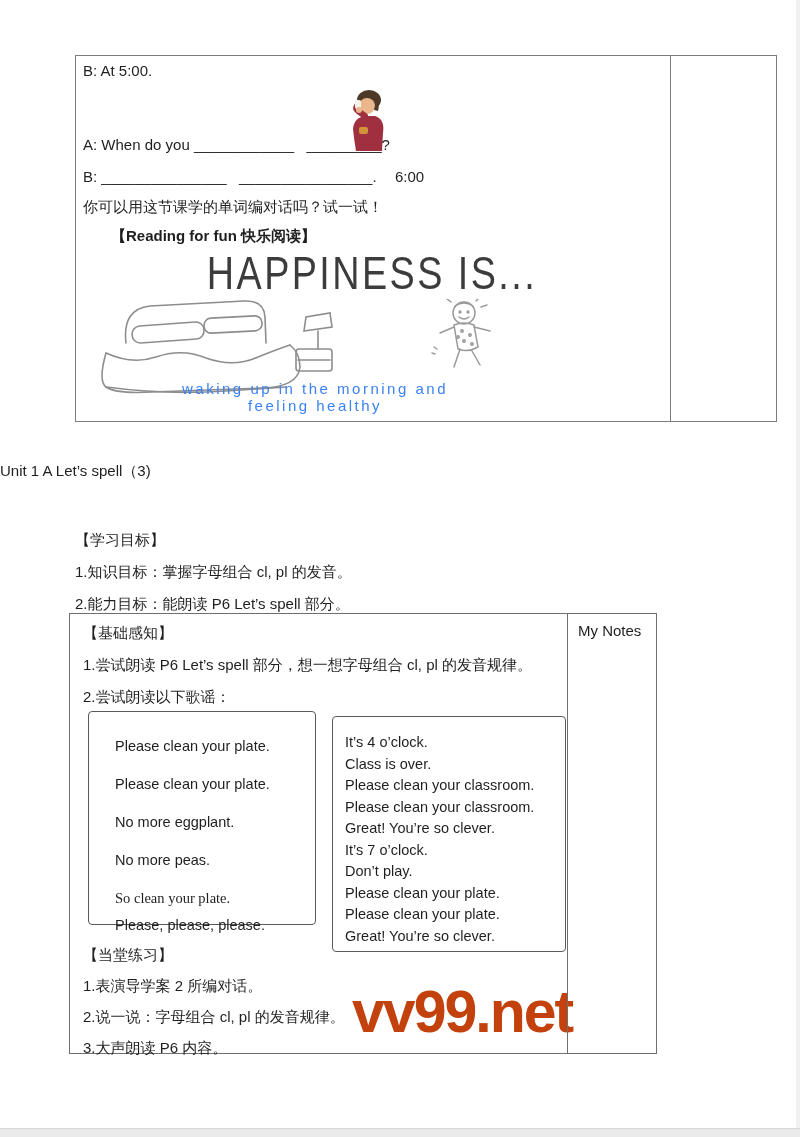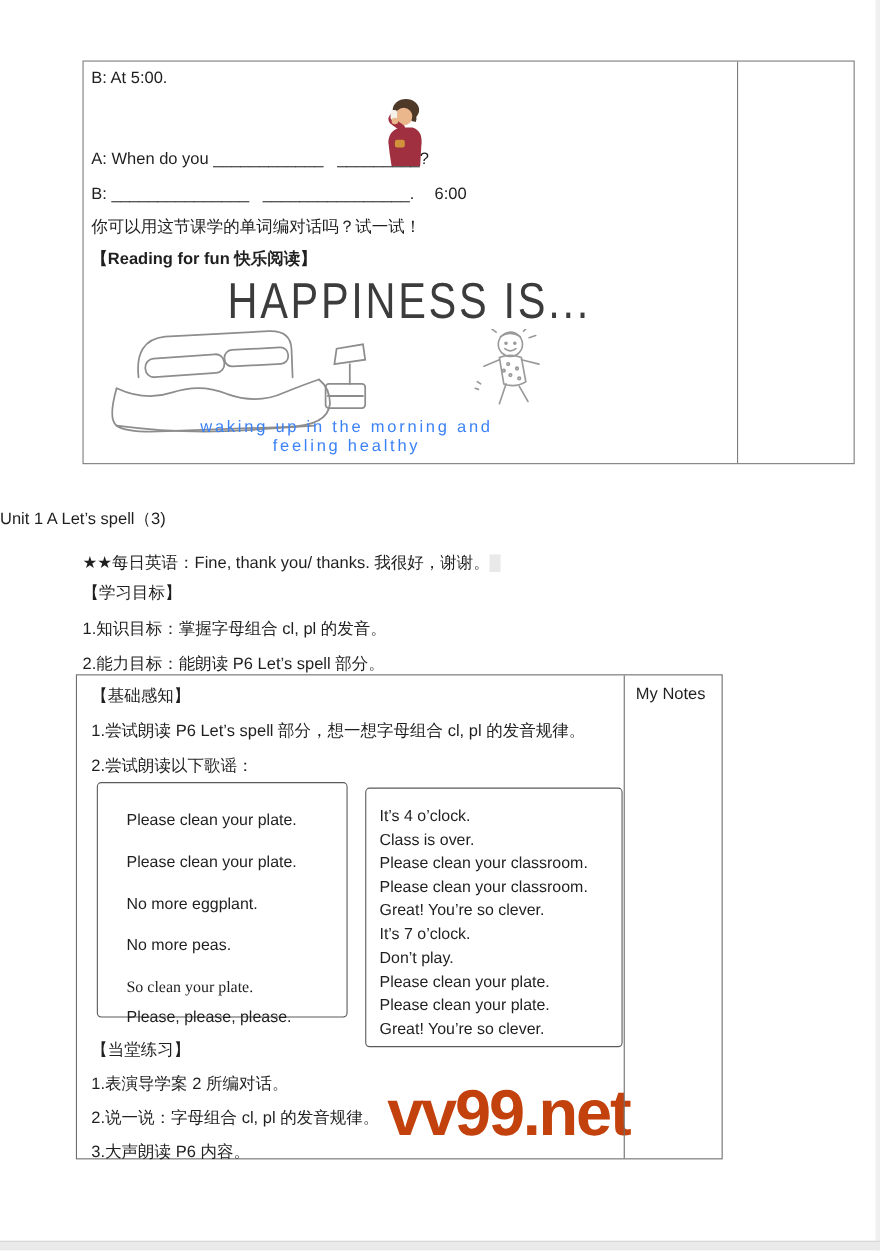--- a/index.html
+++ b/index.html
@@ -5,21 +5,21 @@
   * { margin:0; padding:0; box-sizing:border-box; }
   html,body { background:#fff; }
   .page {
     position:relative; width:800px; height:1137px; margin:0 auto;
     background:#ffffff; overflow:hidden;
     font-family:"Liberation Sans","DejaVu Sans",sans-serif;
     color:#1f1f1f;
   }
   .abs { position:absolute; z-index:2; }
   .t15 { font-size:15px; line-height:18px; white-space:pre-wrap; }
-  .bold { font-weight:bold; }
+  .bold { font-weight:bold;margin-left:28px; }
 
   
   .watermark {
     position:absolute; left:352px; top:978px; z-index:1;
     font-size:59px; font-weight:bold; letter-spacing:-2px;
     color:#c2410c; white-space:nowrap;
   }
 
   
   .top-table {
@@ -147,21 +147,20 @@
       <path d="M10,48 l3,2 M8,54 l3,1"></path>
     </g>
   </svg>
 
   <div class="happy-caption">
     <span>waking up in the morning and</span><br>
     <span>feeling healthy</span>
   </div>
 
   <div class="unit-title">Unit 1 A Let’s spell（3)</div>
-  <div class="abs t15" style="left:75px; top:503px;"><span>★★每日英语：Fine, thank you/ thanks. 我很好，谢谢。</span><span class="daily-hl"></span></div>
   <div class="abs t15" style="left:75px; top:531px;">【学习目标】</div>
   <div class="abs t15" style="left:75px; top:563px;">1.知识目标：掌握字母组合 cl, pl 的发音。</div>
   <div class="abs t15" style="left:75px; top:595px;">2.能力目标：能朗读 P6 Let’s spell 部分。</div>
 
   <div class="main-table">
     <div class="divider"></div>
   </div>
 
   <div class="abs t15" style="left:83px; top:624px;">【基础感知】</div>
   <div class="abs t15" style="left:578px; top:622px;">My Notes</div>

